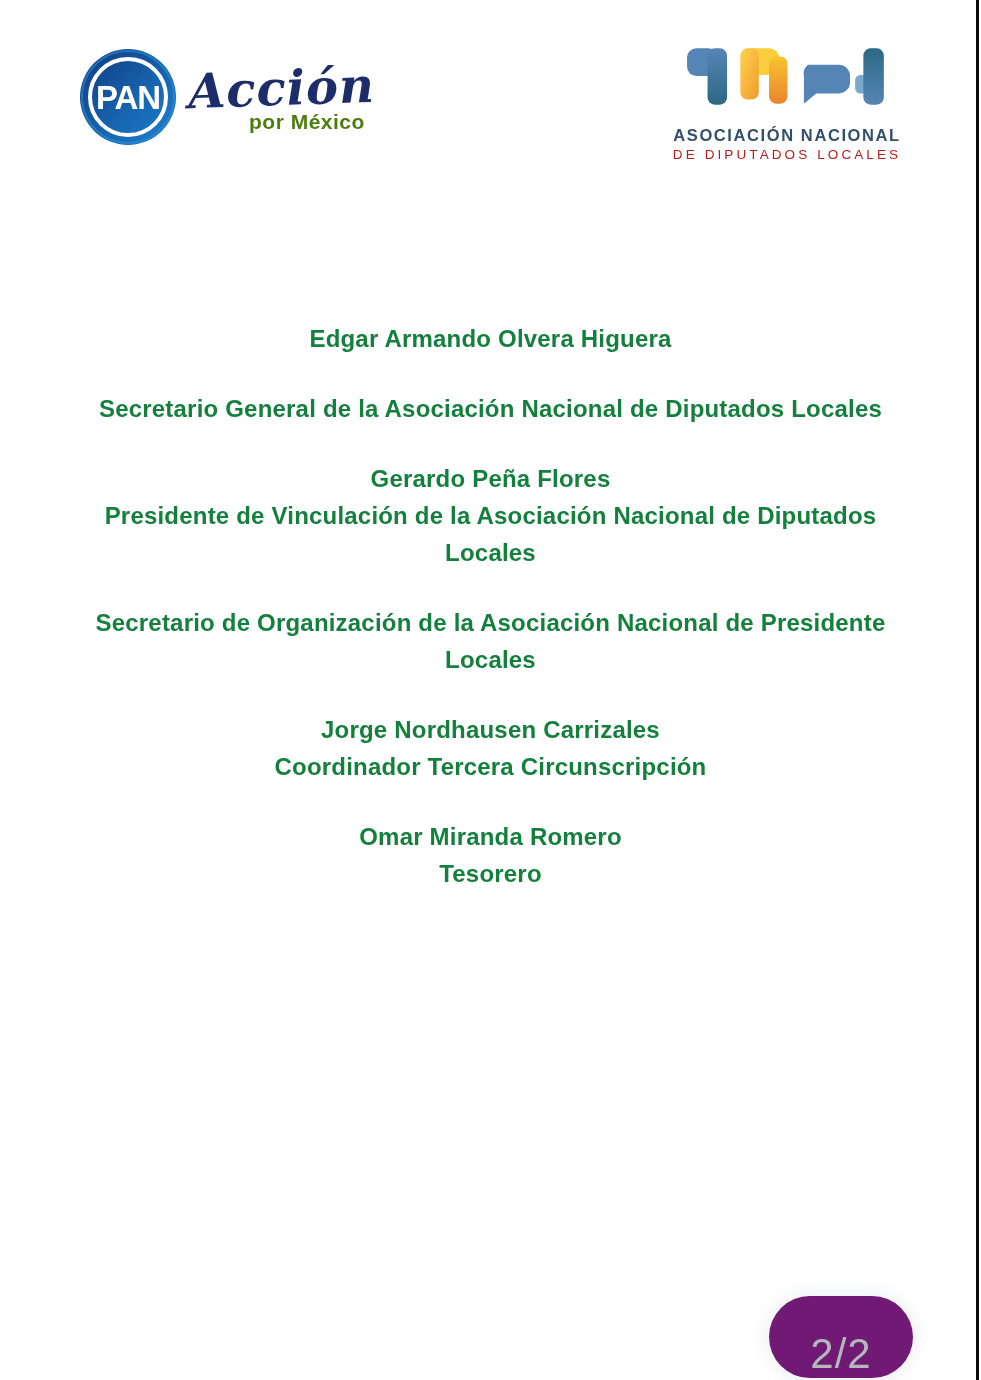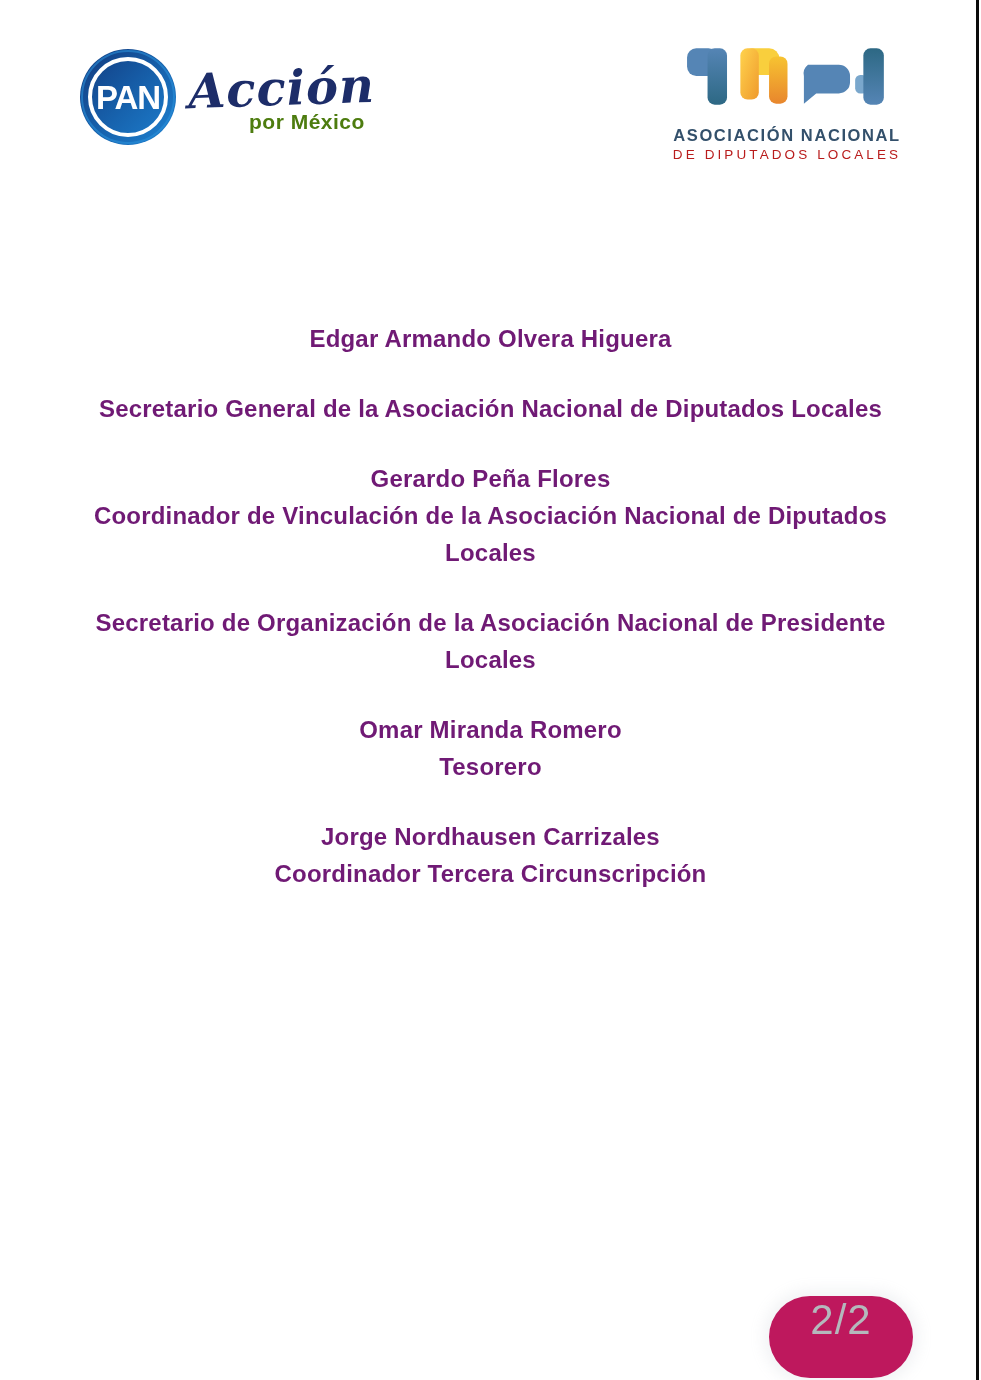--- a/index.html
+++ b/index.html
@@ -59,31 +59,31 @@
   }
 
   
   .content {
     position: absolute; top: 320px; left: 0; right: 0;
     text-align: center;
   }
   .entry { margin: 0 auto 33px auto; max-width: 810px; }
   .entry p {
     font-size: 24px; font-weight: bold;
-    line-height: 37px; color: #701a75;
+    line-height: 37px; color: #15803d;
     letter-spacing: 0.2px;
   }
 
   
   .page-pill {
     position: absolute; left: 769px; top: 1296px;
     width: 144px; height: 82px;
-    background: #be185d;
+    background: #701a75;
     border-radius: 41px;
-    display: flex; align-items: flex-start; justify-content: center;
+    display: flex; align-items: flex-end; justify-content: center;
     box-shadow: 0 0 14px 6px rgba(241,242,244,0.9);
   }
   .page-pill span {
     font-size: 42px; color: #b4b8bc;
     letter-spacing: 1px; font-weight: normal;
   }
 </style>
 </head>
 <body>
 
@@ -150,35 +150,35 @@
     <div class="entry">
       <p>Edgar Armando Olvera Higuera</p>
     </div>
 
     <div class="entry">
       <p>Secretario General de la Asociación Nacional de Diputados Locales</p>
     </div>
 
     <div class="entry">
       <p>Gerardo Peña Flores</p>
-      <p>Coordinador de Vinculación de la Asociación Nacional de Diputados Locales</p>
+      <p>Presidente de Vinculación de la Asociación Nacional de Diputados Locales</p>
     </div>
 
     <div class="entry">
       <p>Secretario de Organización de la Asociación Nacional de Presidente Locales</p>
     </div>
 
     <div class="entry">
-      <p>Omar Miranda Romero</p>
-      <p>Tesorero</p>
+      <p>Jorge Nordhausen Carrizales</p>
+      <p>Coordinador Tercera Circunscripción</p>
     </div>
 
     <div class="entry">
-      <p>Jorge Nordhausen Carrizales</p>
-      <p>Coordinador Tercera Circunscripción</p>
+      <p>Omar Miranda Romero</p>
+      <p>Tesorero</p>
     </div>
   </div>
 
   <div class="page-pill">
     <span>2/2</span>
   </div>
 
   <div class="edge-line"></div>
 </div>
 

